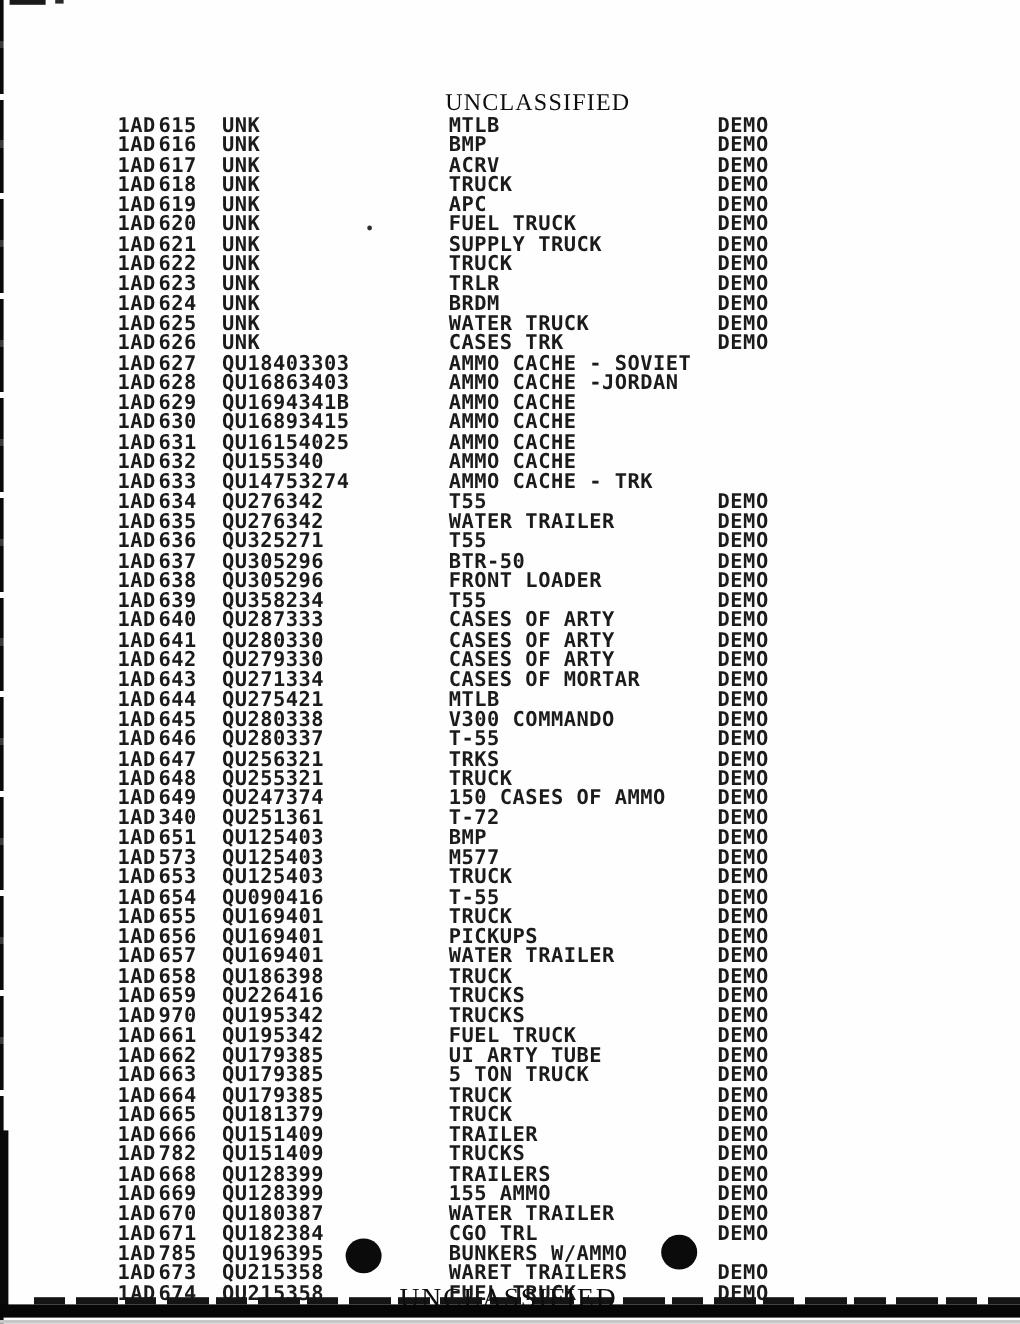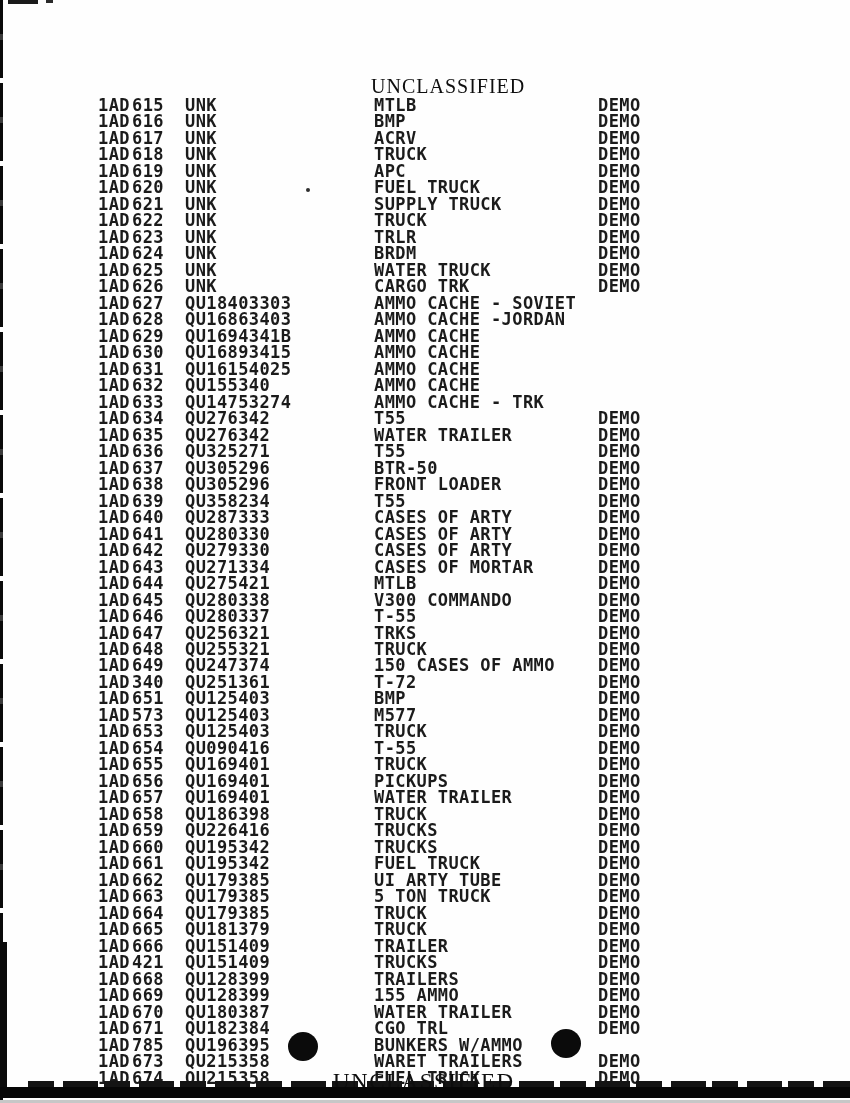--- a/index.html
+++ b/index.html
@@ -188,21 +188,21 @@
     <span class="c-num">625</span>
     <span class="c-coord">UNK</span>
     <span class="c-item">WATER TRUCK</span>
     <span class="c-disp">DEMO</span>
   </div>
 
   <div class="row">
     <span class="c-unit">1AD</span>
     <span class="c-num">626</span>
     <span class="c-coord">UNK</span>
-    <span class="c-item">CARGO TRK</span>
+    <span class="c-item">CASES TRK</span>
     <span class="c-disp">DEMO</span>
   </div>
 
   <div class="row">
     <span class="c-unit">1AD</span>
     <span class="c-num">627</span>
     <span class="c-coord">QU18403303</span>
     <span class="c-item">AMMO CACHE - SOVIET</span>
     <span class="c-disp"></span>
   </div>
@@ -458,21 +458,21 @@
   <div class="row">
     <span class="c-unit">1AD</span>
     <span class="c-num">659</span>
     <span class="c-coord">QU226416</span>
     <span class="c-item">TRUCKS</span>
     <span class="c-disp">DEMO</span>
   </div>
 
   <div class="row">
     <span class="c-unit">1AD</span>
-    <span class="c-num">660</span>
+    <span class="c-num">970</span>
     <span class="c-coord">QU195342</span>
     <span class="c-item">TRUCKS</span>
     <span class="c-disp">DEMO</span>
   </div>
 
   <div class="row">
     <span class="c-unit">1AD</span>
     <span class="c-num">661</span>
     <span class="c-coord">QU195342</span>
     <span class="c-item">FUEL TRUCK</span>
@@ -514,21 +514,21 @@
   <div class="row">
     <span class="c-unit">1AD</span>
     <span class="c-num">666</span>
     <span class="c-coord">QU151409</span>
     <span class="c-item">TRAILER</span>
     <span class="c-disp">DEMO</span>
   </div>
 
   <div class="row">
     <span class="c-unit">1AD</span>
-    <span class="c-num">421</span>
+    <span class="c-num">782</span>
     <span class="c-coord">QU151409</span>
     <span class="c-item">TRUCKS</span>
     <span class="c-disp">DEMO</span>
   </div>
 
   <div class="row">
     <span class="c-unit">1AD</span>
     <span class="c-num">668</span>
     <span class="c-coord">QU128399</span>
     <span class="c-item">TRAILERS</span>

